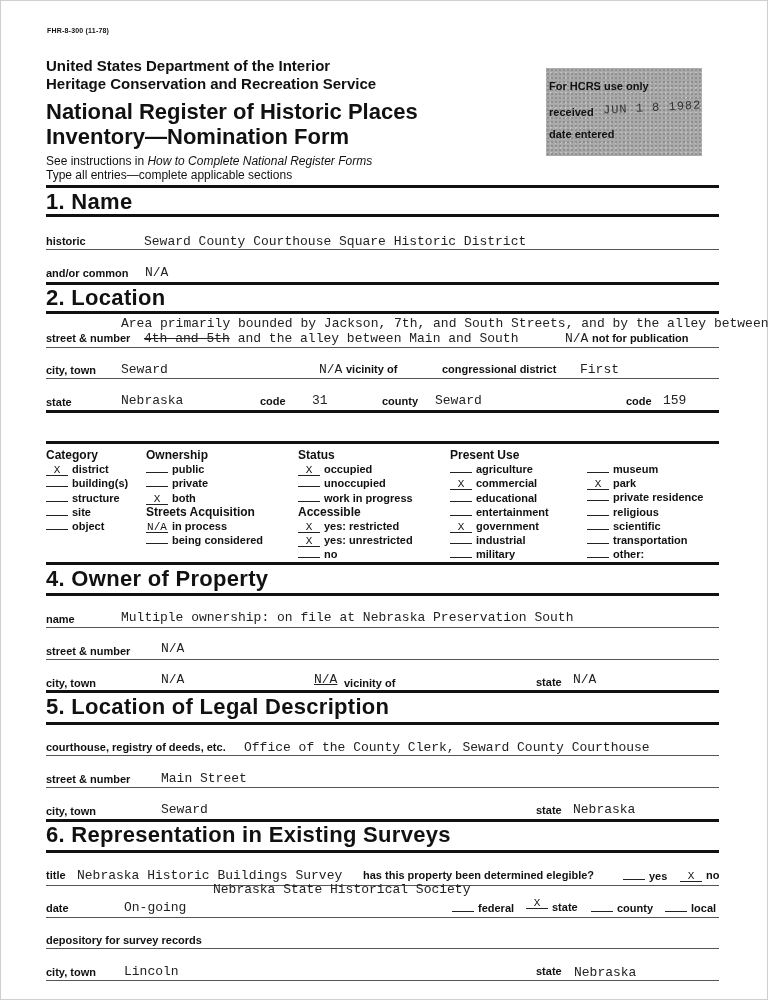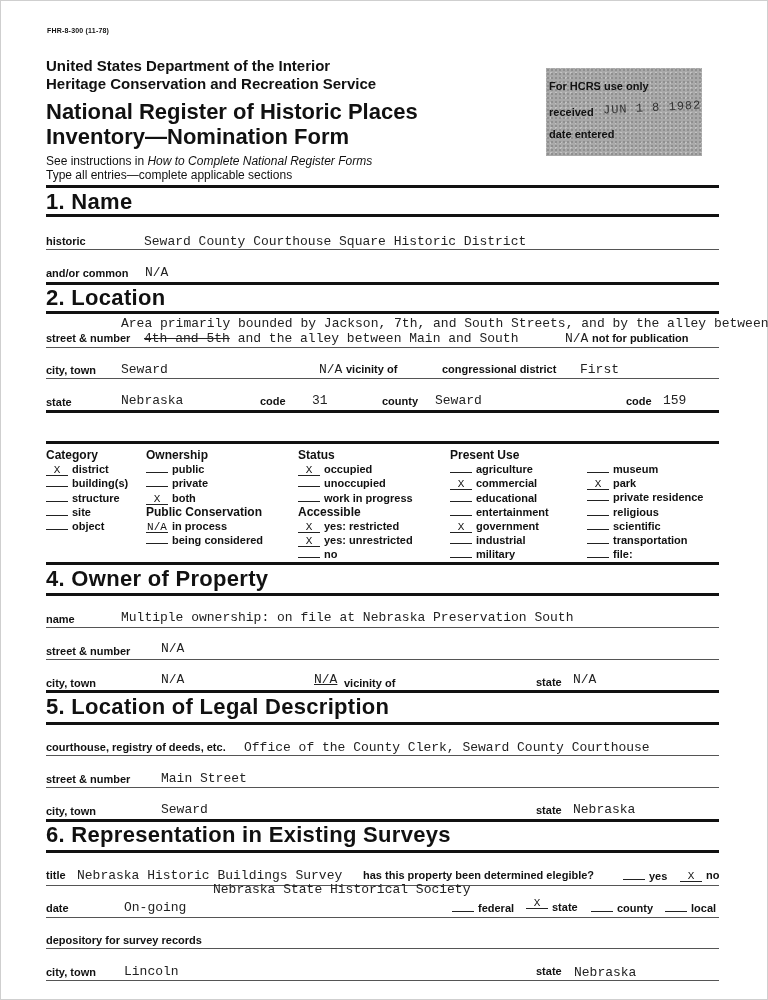--- a/index.html
+++ b/index.html
@@ -100,21 +100,21 @@
     <div class="item"><span class="blank"></span><span>structure</span></div>
     <div class="item"><span class="blank"></span><span>site</span></div>
     <div class="item"><span class="blank"></span><span>object</span></div>
   </div>
 
   <div class="col" style="left:145px;top:447px">
     <div class="head">Ownership</div>
     <div class="item"><span class="blank"></span><span>public</span></div>
     <div class="item"><span class="blank"></span><span>private</span></div>
     <div class="item"><span class="blank">X</span><span>both</span></div>
-    <div class="head">Public Conservation</div>
+    <div class="head">Streets Acquisition</div>
     <div class="item"><span class="blank">N/A</span><span>in process</span></div>
     <div class="item"><span class="blank"></span><span>being considered</span></div>
   </div>
 
   <div class="col" style="left:297px;top:447px">
     <div class="head">Status</div>
     <div class="item"><span class="blank">X</span><span>occupied</span></div>
     <div class="item"><span class="blank"></span><span>unoccupied</span></div>
     <div class="item"><span class="blank"></span><span>work in progress</span></div>
     <div class="head">Accessible</div>
@@ -134,21 +134,21 @@
     <div class="item"><span class="blank"></span><span>military</span></div>
   </div>
 
   <div class="col" style="left:586px;top:461px">
     <div class="item"><span class="blank"></span><span>museum</span></div>
     <div class="item"><span class="blank">X</span><span>park</span></div>
     <div class="item"><span class="blank"></span><span>private residence</span></div>
     <div class="item"><span class="blank"></span><span>religious</span></div>
     <div class="item"><span class="blank"></span><span>scientific</span></div>
     <div class="item"><span class="blank"></span><span>transportation</span></div>
-    <div class="item"><span class="blank"></span><span>file:</span></div>
+    <div class="item"><span class="blank"></span><span>other:</span></div>
   </div>
 
   <div class="rule-thick" style="top:561px"></div>
 
   <div class="sec" style="top:566px">4.  Owner of Property</div>
   <div class="rule-thick" style="top:592px"></div>
   <span class="lab" style="left:45px;top:612px">name</span>
   <span class="typed" style="left:120px;top:609px">Multiple ownership:  on file at Nebraska Preservation South</span>
   <div class="rule-thin" style="top:626px"></div>
   <span class="lab" style="left:45px;top:644px">street &amp; number</span>

